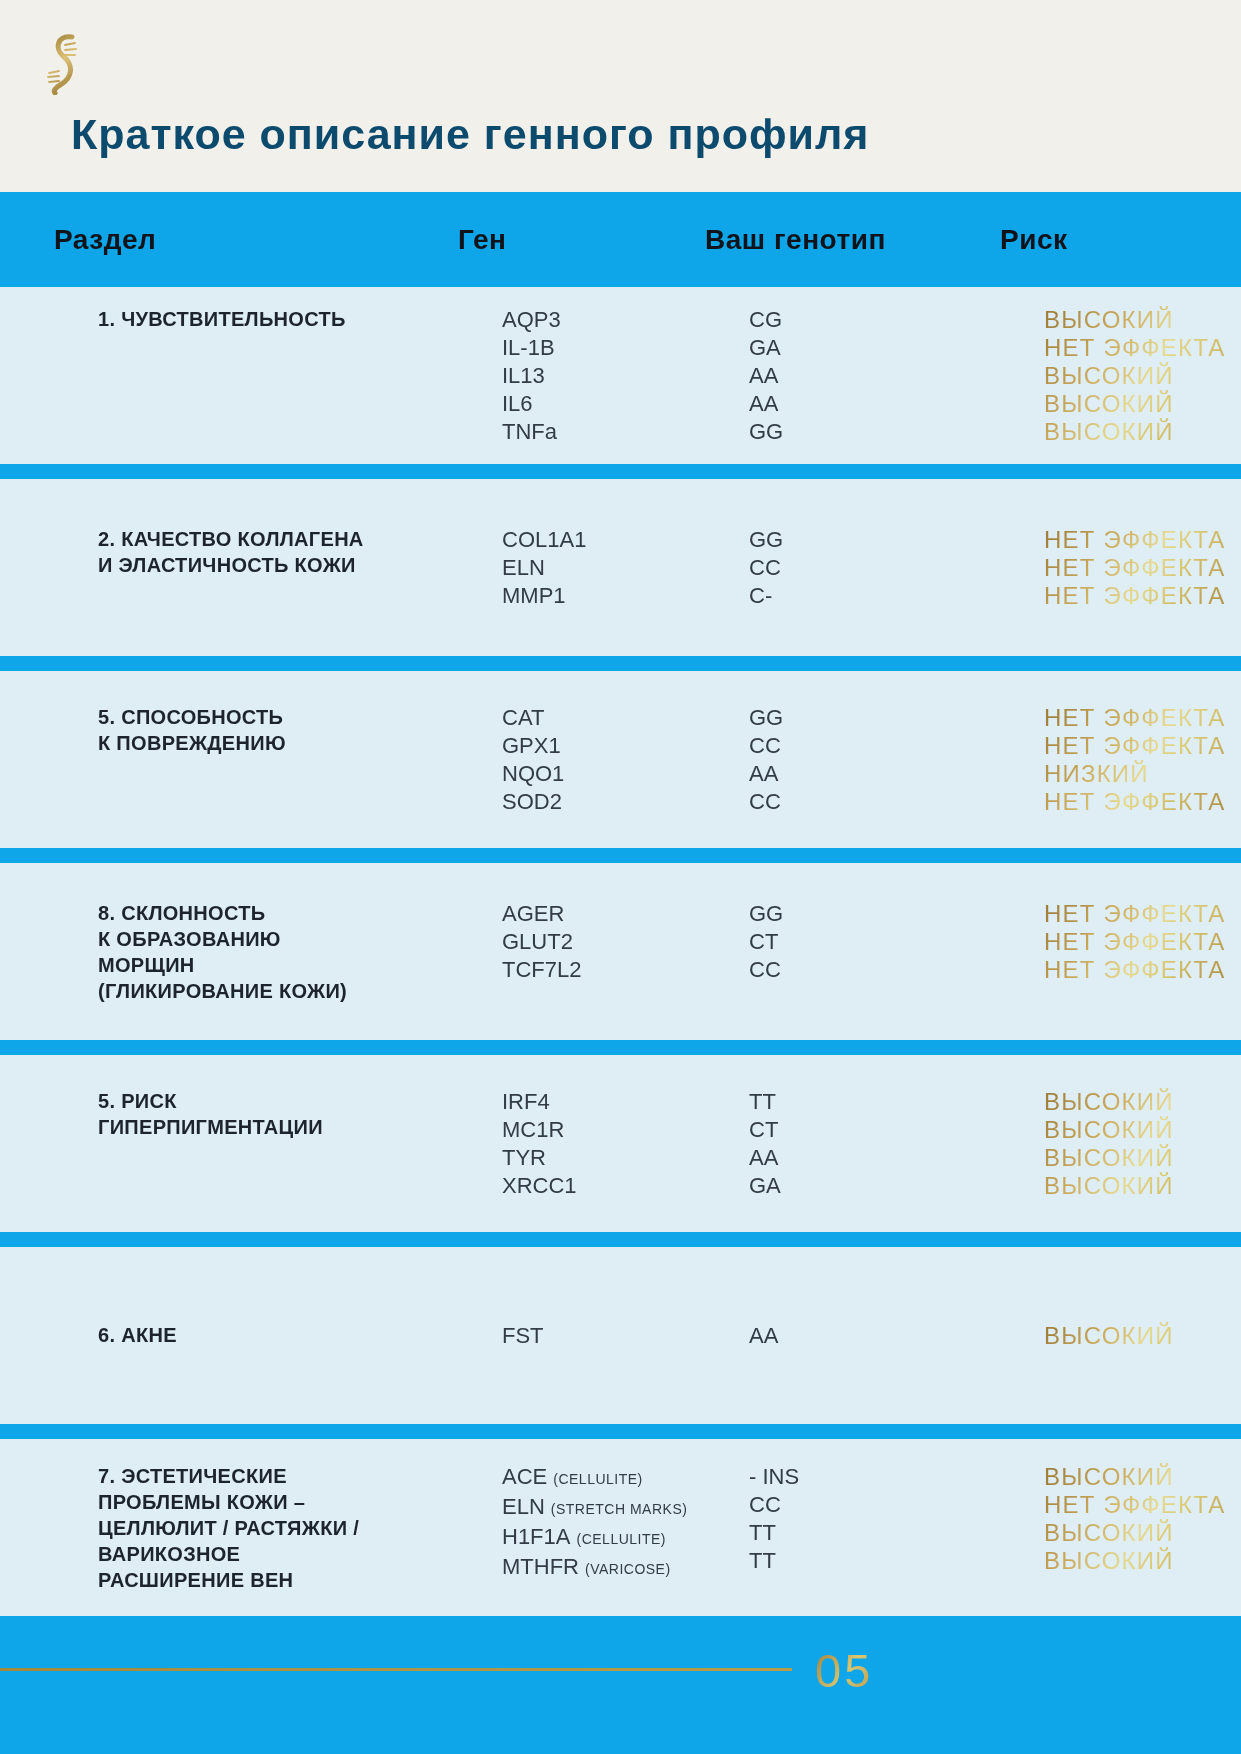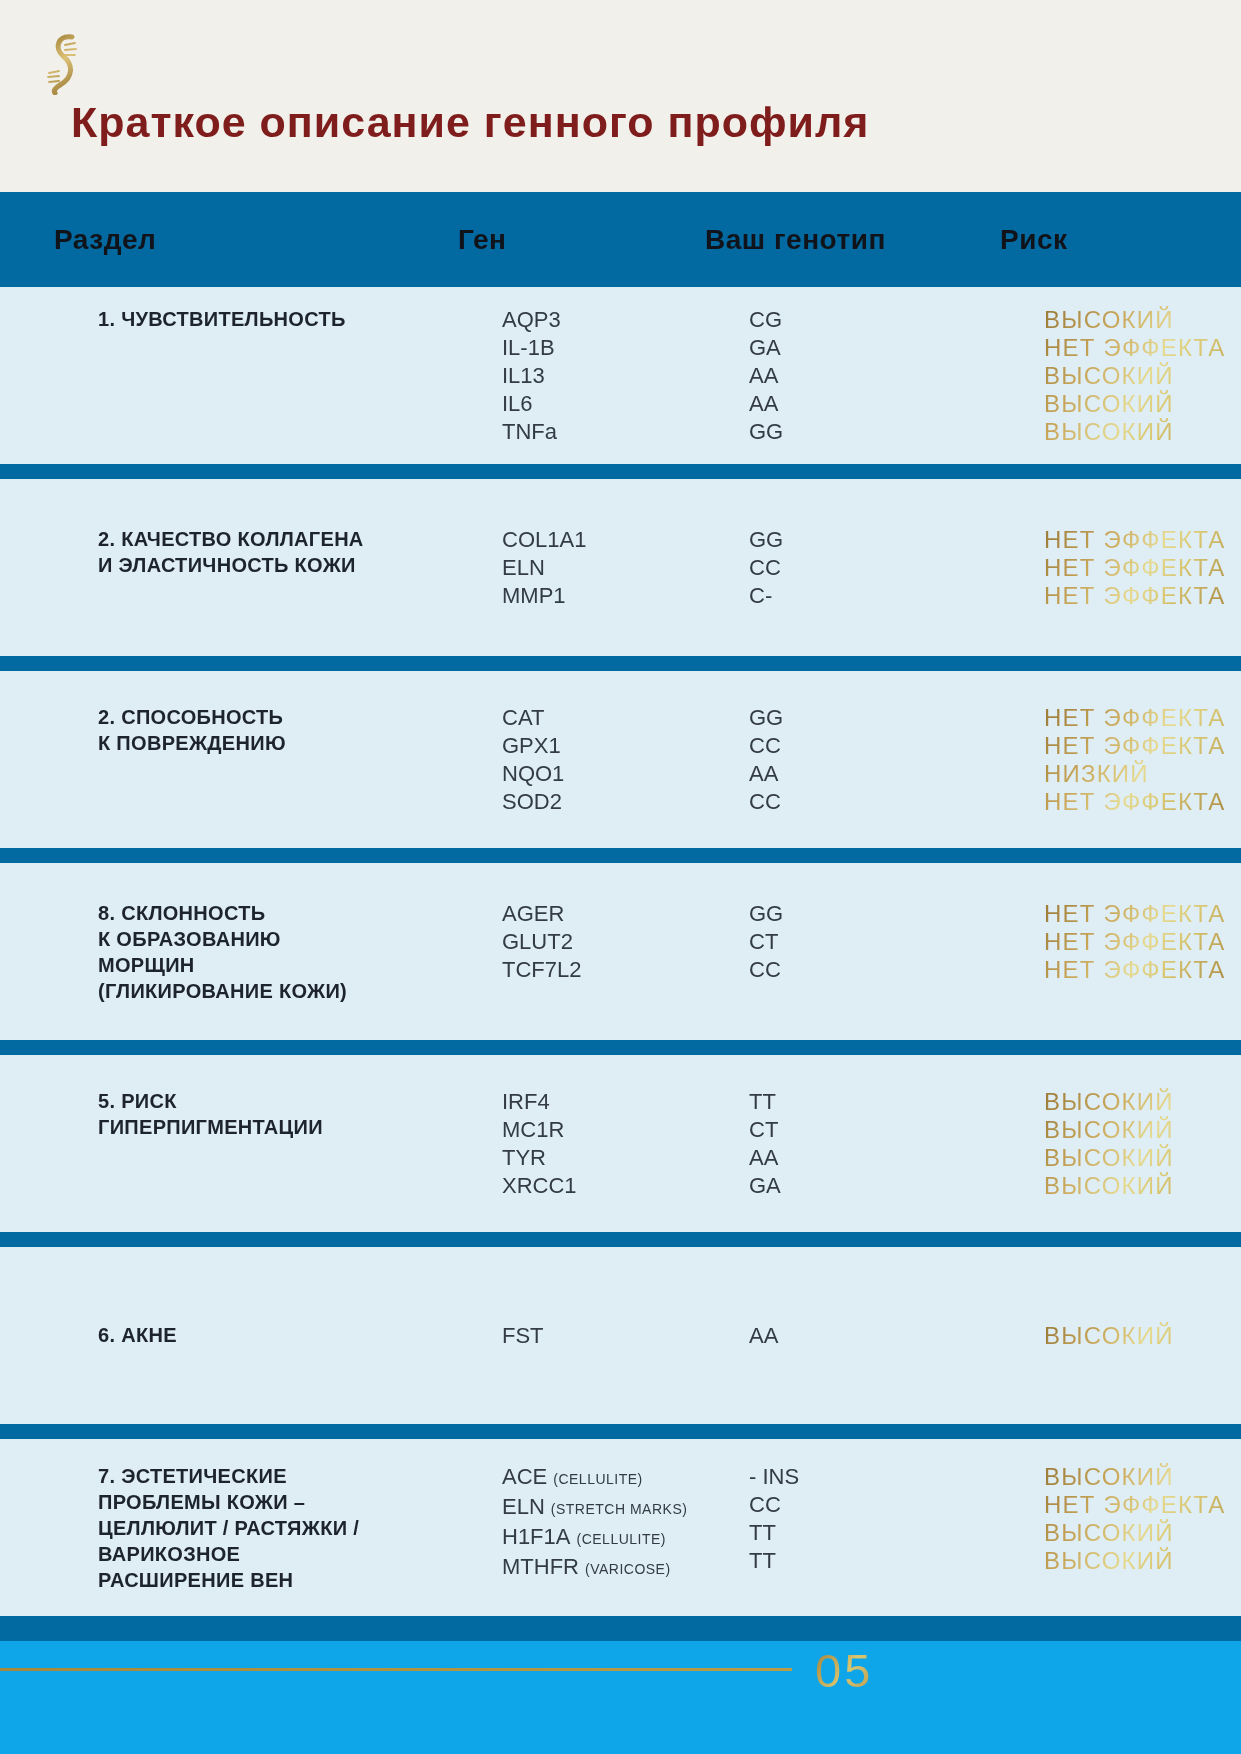--- a/index.html
+++ b/index.html
@@ -8,26 +8,26 @@
     width:1241px;height:1754px;
     margin:0 auto;
     background:#f1f0ea;
     font-family:"Liberation Sans","DejaVu Sans",sans-serif;
     overflow:hidden;
   }
   
   .page-header{position:relative;height:192px;}
   .logo{position:absolute;left:44px;top:33px;width:36px;height:62px;}
   .page-title{
-    position:absolute;left:71px;top:96px;margin:0;
+    position:absolute;left:71px;top:108px;margin:0;
     font-size:43px;line-height:52px;font-weight:800;
-    letter-spacing:1px;color:#7f1d1d;white-space:nowrap;
-  }
-  
-  .table-region{background:#0369a1;padding-bottom:25px;}
+    letter-spacing:1px;color:#0c4a6e;white-space:nowrap;
+  }
+  
+  .table-region{background:#0ea5e9;padding-bottom:25px;}
   .cols{
     display:grid;
     grid-template-columns:404px 247px 295px 1fr;
     padding-left:54px;box-sizing:border-box;
   }
   .thead{height:95px;align-items:center;}
   .th{
     font-size:28px;font-weight:700;color:#10141a;letter-spacing:0.5px;
   }
   .sections{display:flex;flex-direction:column;gap:15px;}
@@ -139,21 +139,21 @@
             <div class="g-row">C-</div>
           </div>
           <div class="cell gold-text">
             <div class="risk-row">НЕТ ЭФФЕКТА</div>
             <div class="risk-row">НЕТ ЭФФЕКТА</div>
             <div class="risk-row">НЕТ ЭФФЕКТА</div>
           </div>
         </div>
         <div class="section cols">
           <div class="cell">
-            <div class="label-line">2. СПОСОБНОСТЬ</div>
+            <div class="label-line">5. СПОСОБНОСТЬ</div>
             <div class="label-line">К ПОВРЕЖДЕНИЮ</div>
           </div>
           <div class="cell">
             <div class="g-row">CAT</div>
             <div class="g-row">GPX1</div>
             <div class="g-row">NQO1</div>
             <div class="g-row">SOD2</div>
           </div>
           <div class="cell">
             <div class="g-row">GG</div>

